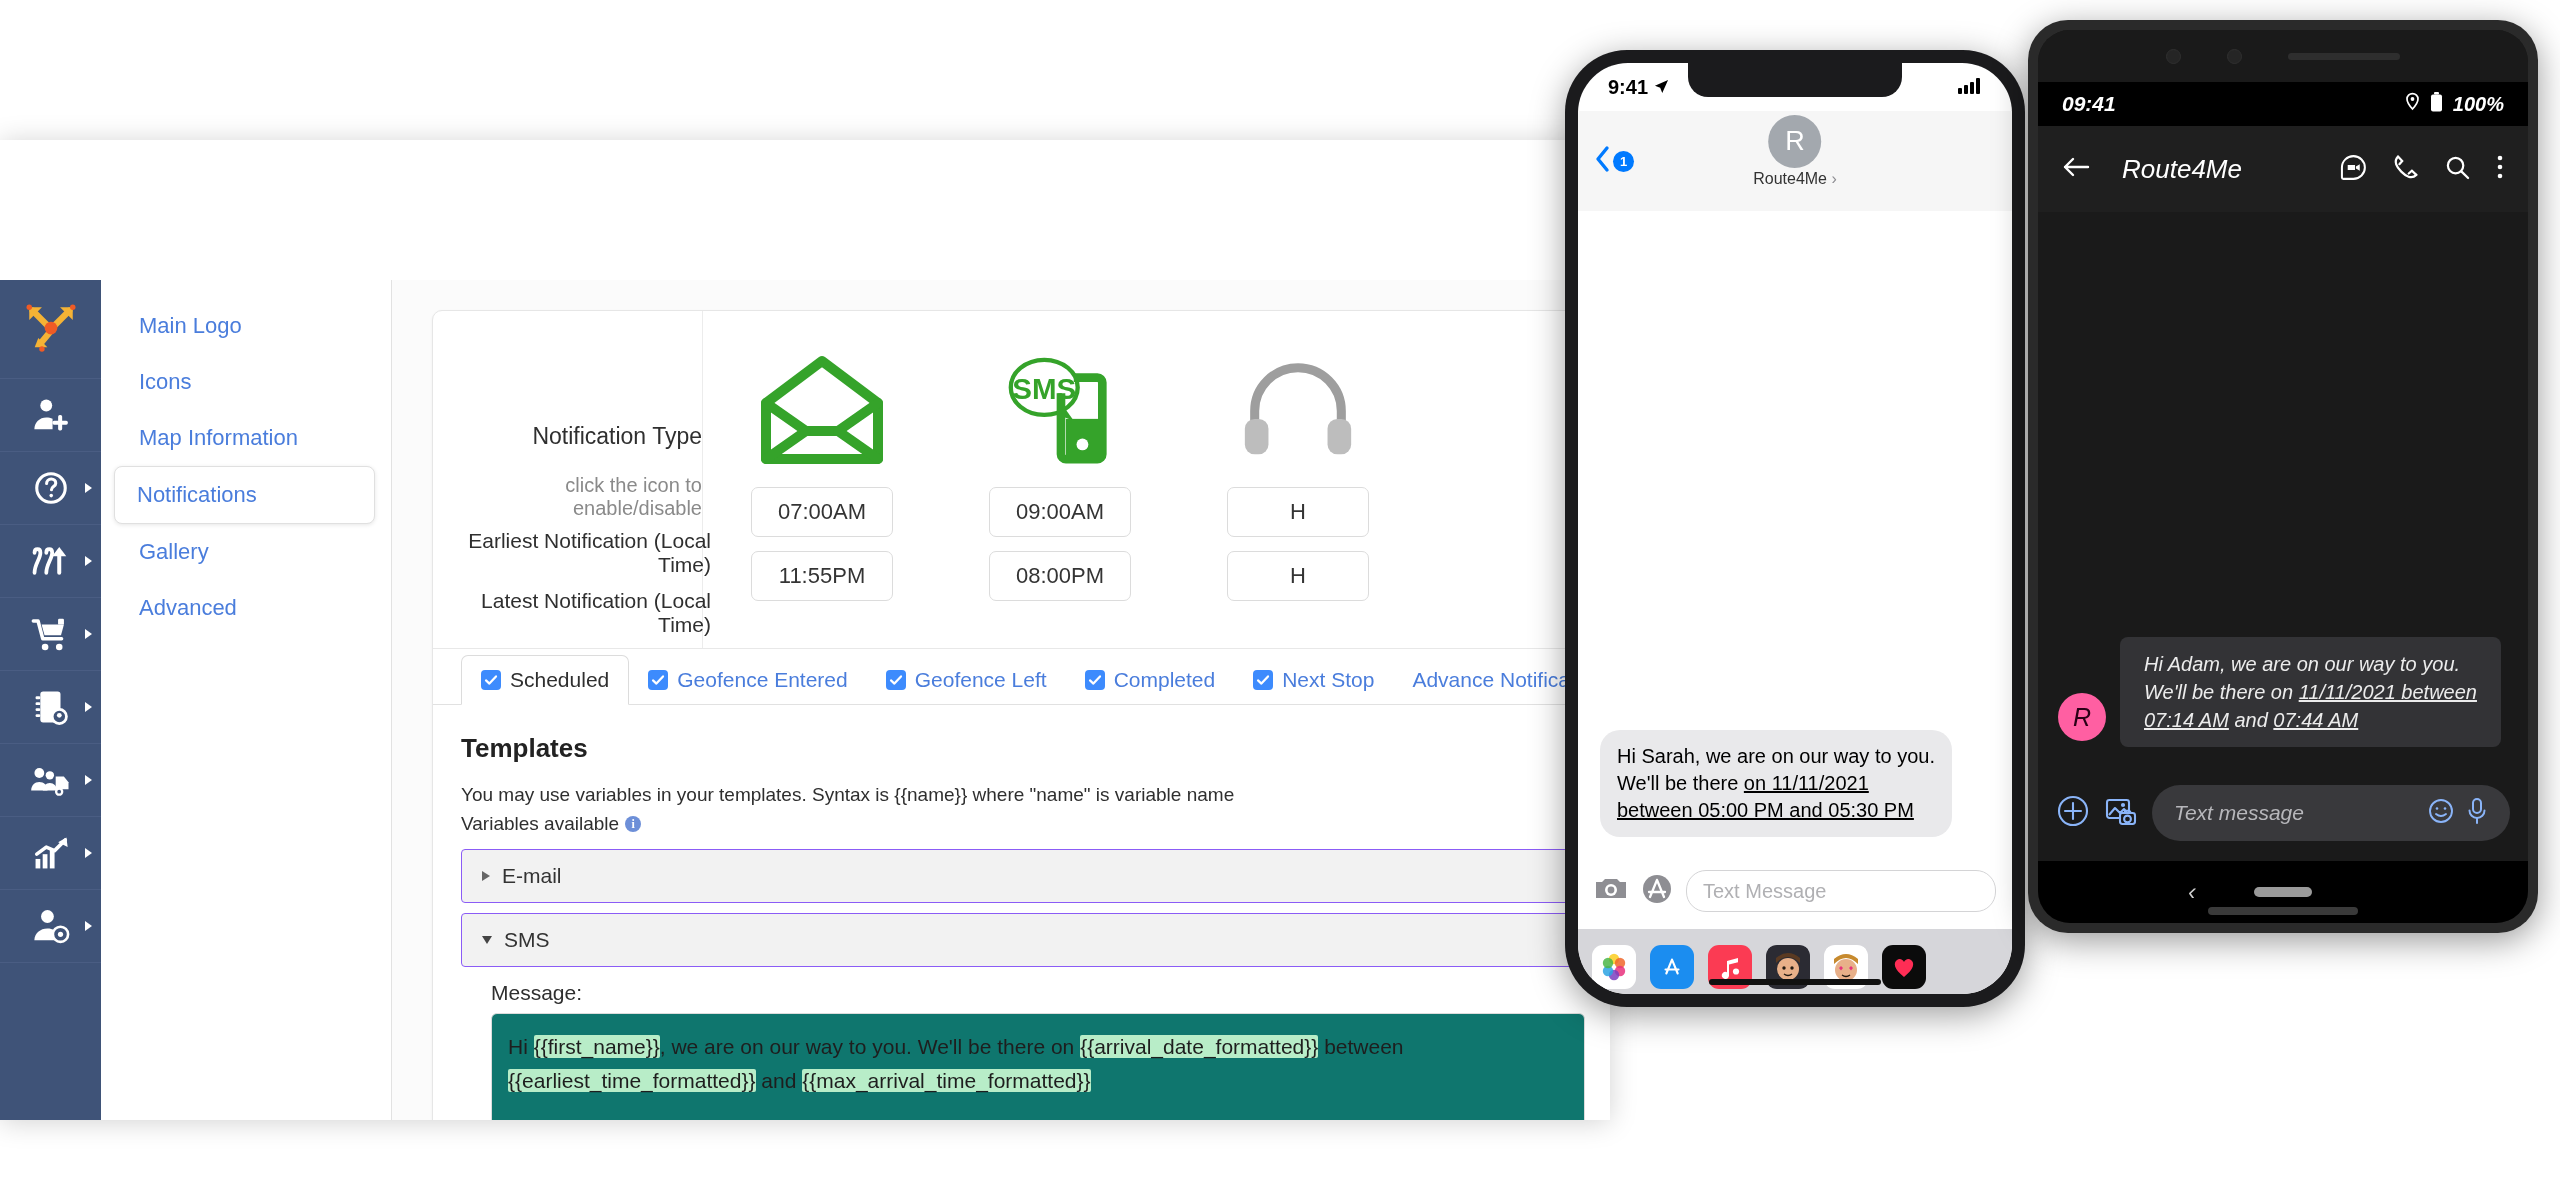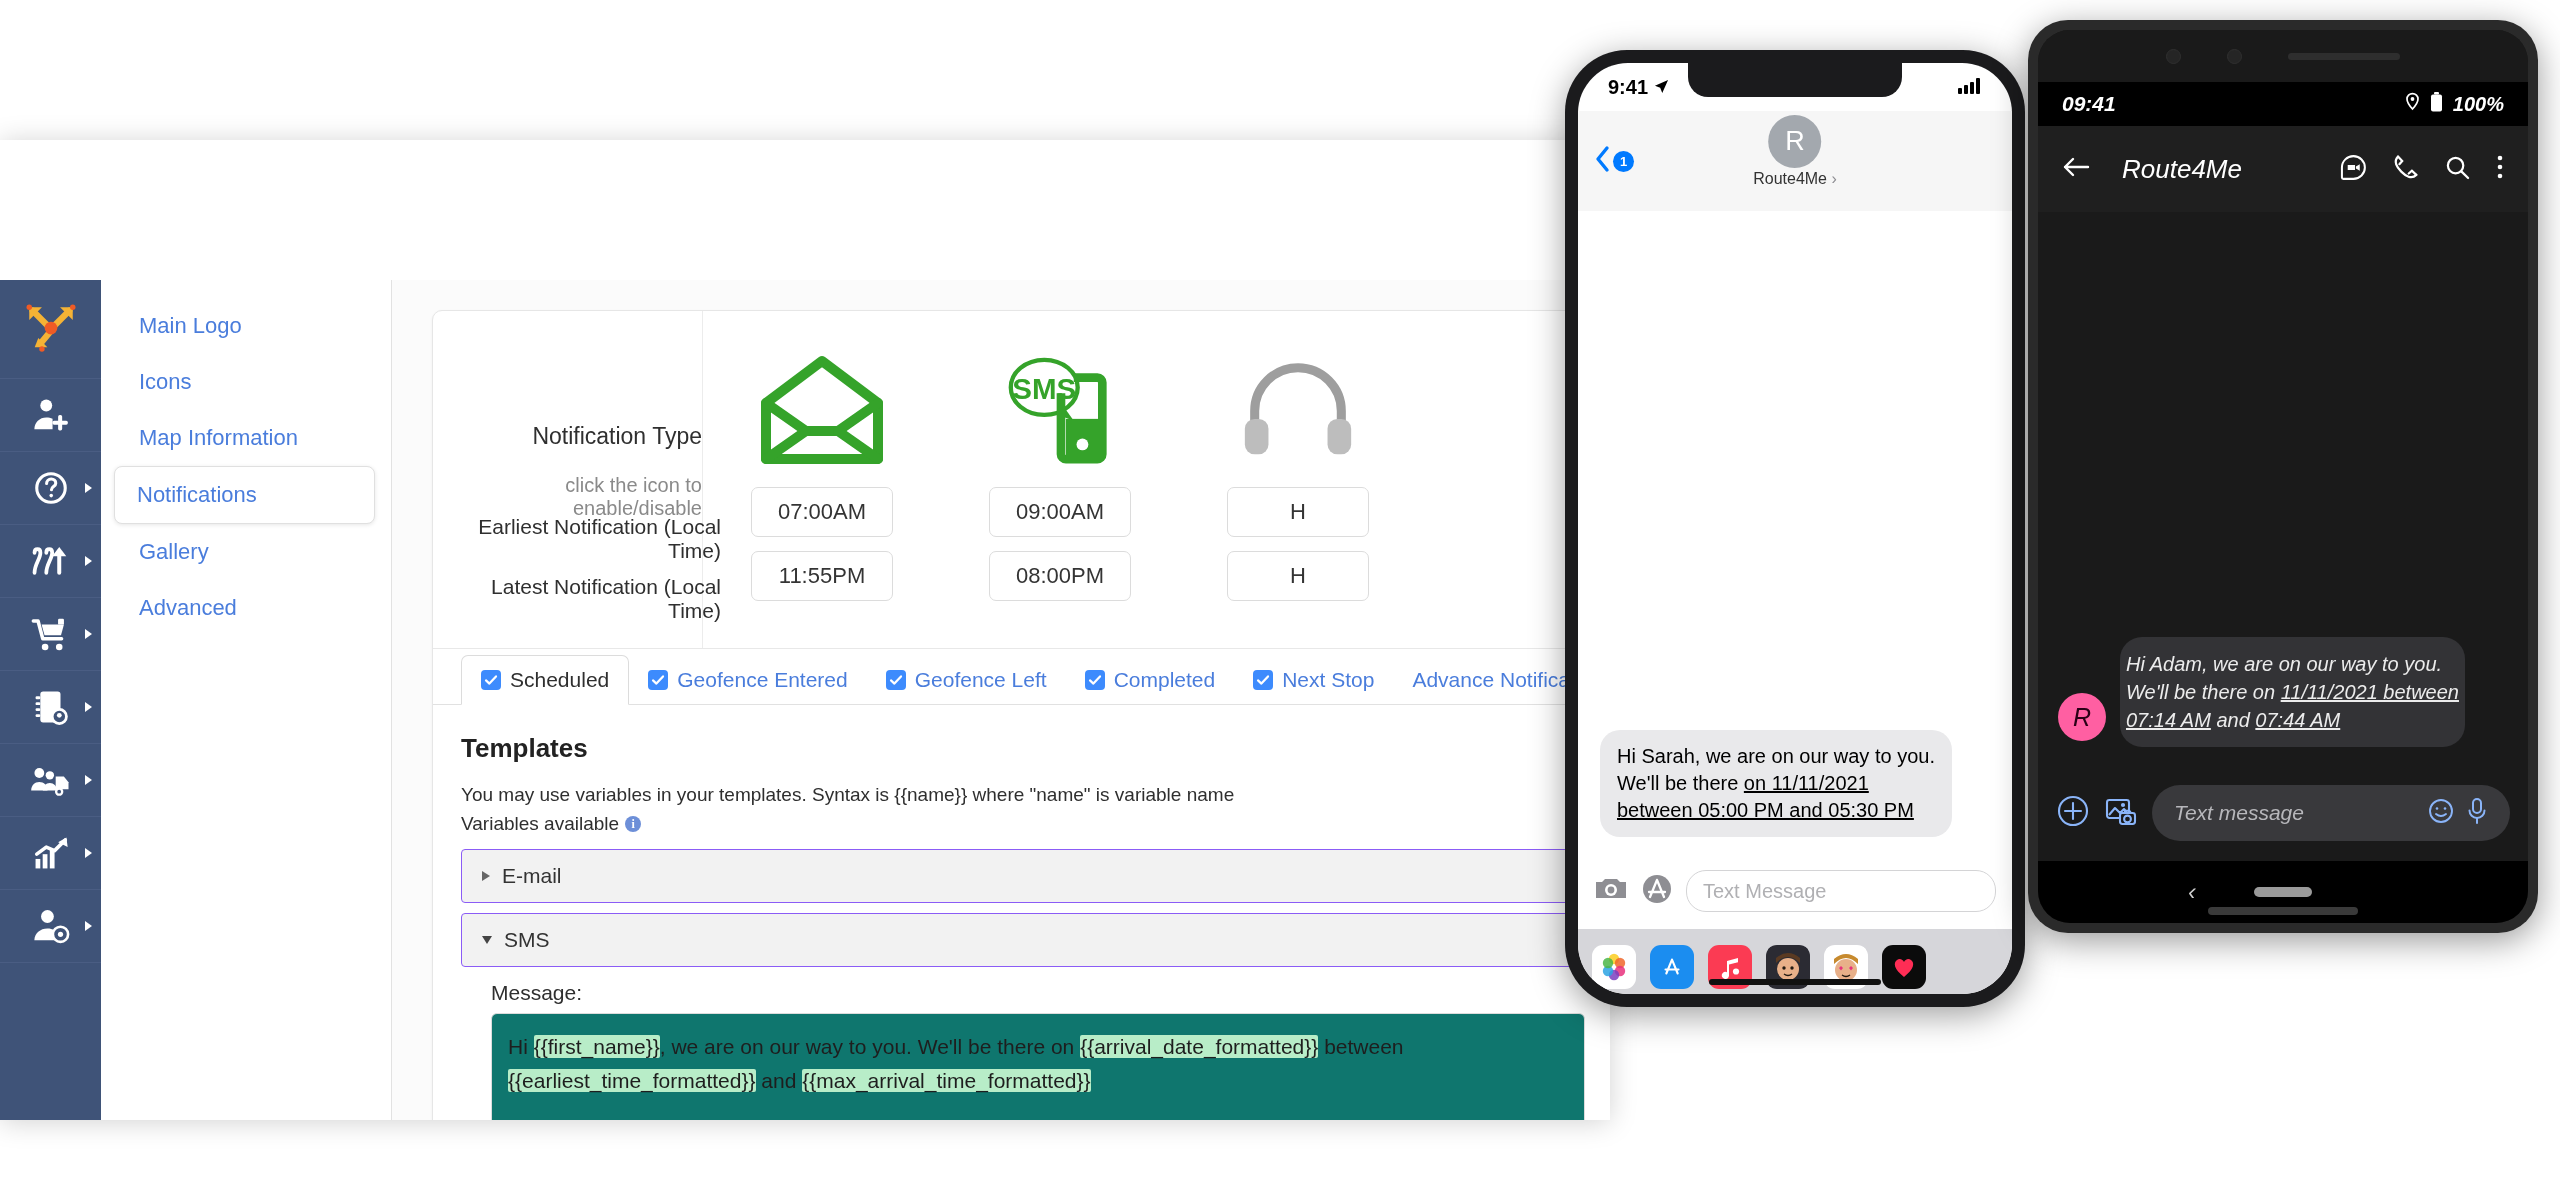--- a/index.html
+++ b/index.html
@@ -159,24 +159,25 @@
     border: 1px solid #dcdcdc;
     border-radius: 7px;
     background: #ffffff;
     font-size: 22px;
     color: #343434;
     margin-bottom: 14px;
     text-align: center;
   }
   .row-labels {
     position: absolute;
-    left: 18px;
+    left: 8px;
     width: 270px;
     font-size: 21px;
     color: #2f2f2f;
+    margin-top: 14px;
   }
   #row-label-earliest { top: 204px; }
   #row-label-latest   { top: 264px; }
 
   
   #tabs-row {
     display: flex;
     align-items: flex-end;
     padding: 18px 28px 0 28px;
     border-bottom: 1px solid #e1e1e1;
@@ -495,22 +496,22 @@
     width: 48px; height: 48px; border-radius: 50%;
     background: #ff5fa2;
     color: #2a0016;
     font-size: 25px;
     display:flex; align-items:center; justify-content:center;
     flex: 0 0 auto;
     margin-bottom: 6px;
   }
   #and-bubble {
     background: #333336;
-    border-radius: 22px;
-    padding: 13px 6px;
+    border-radius: 8px;
+    padding: 13px 24px;
     font-size: 20px;
     line-height: 1.4;
     color: #ececec;
     max-width: 350px;
   }
   #and-inputbar {
     height: 96px;
     background: #1a1a1a;
     display: flex;
     align-items: center;

